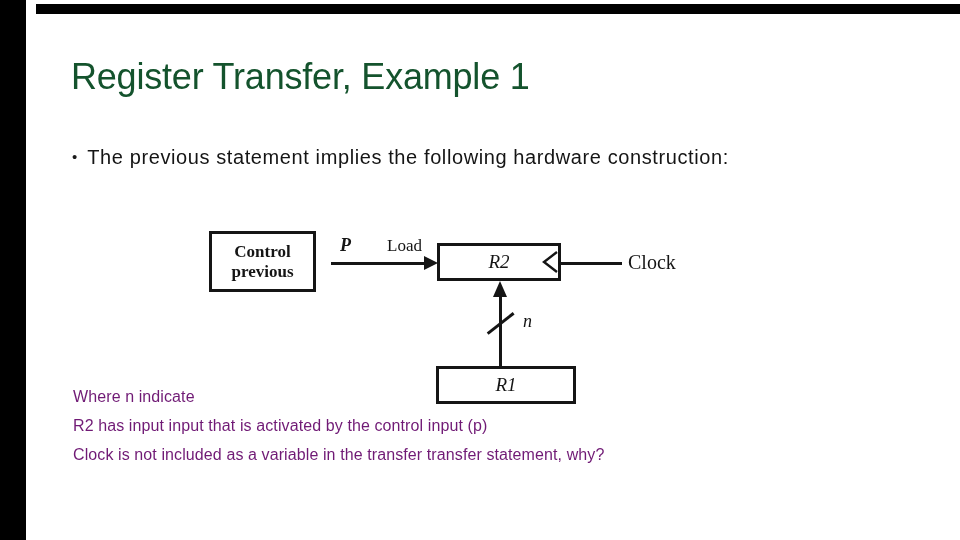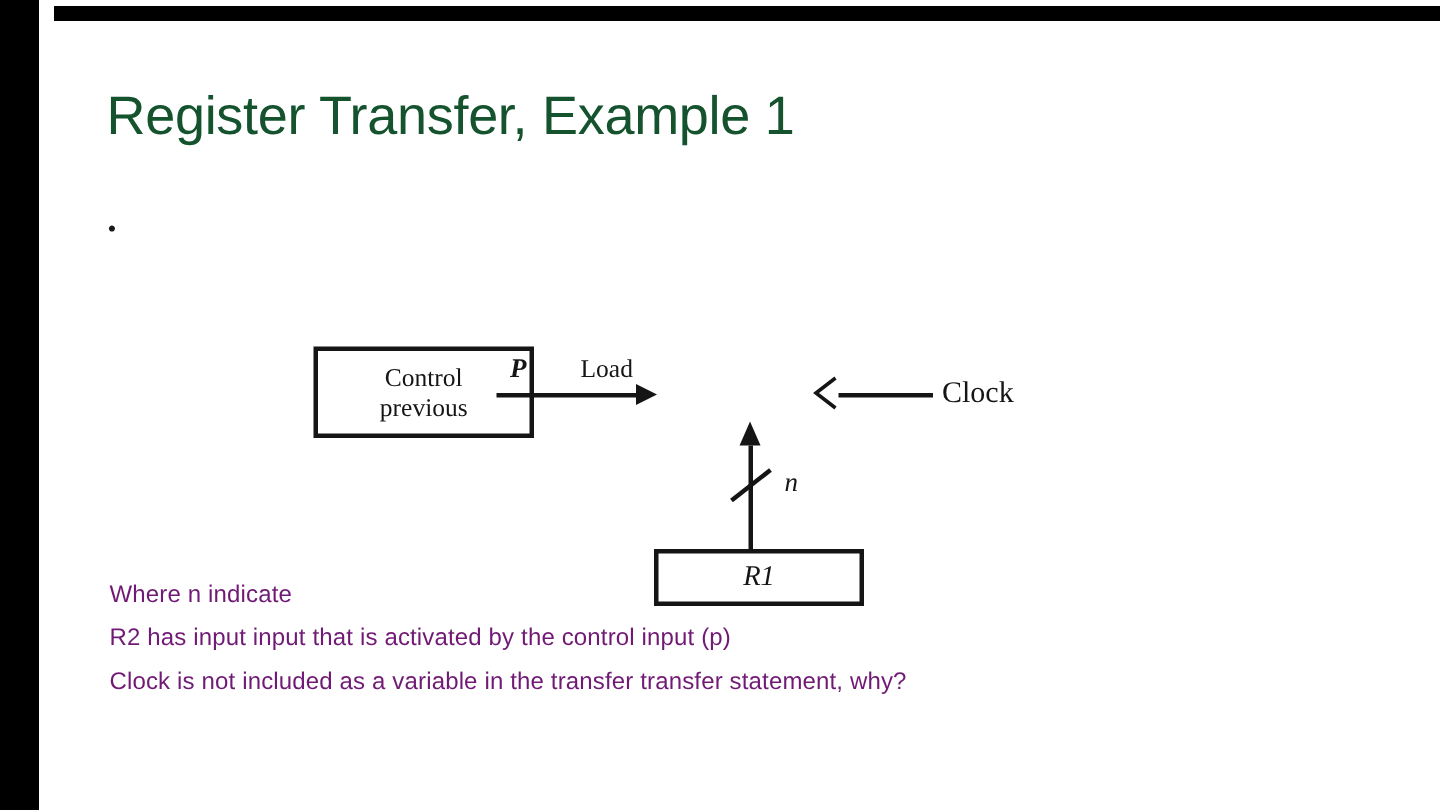--- a/index.html
+++ b/index.html
@@ -30,21 +30,21 @@
   #note-0{top:388px;}
   #note-1{top:417px;}
   #note-2{top:446px;}
   
   #diagram{left:203px;top:212px;width:487px;height:200px;background:#ffffff;z-index:2;}
   .dbox{
     position:absolute;border:3px solid #151515;background:#fff;box-sizing:border-box;
     display:flex;flex-direction:column;align-items:center;justify-content:center;
     font-family:"Liberation Serif",serif;color:#151515;
   }
-  #control-box{left:6px;top:19px;width:147px;height:61px;font-size:17px;line-height:20px;}
+  #control-box{left:6px;top:19px;width:107px;height:61px;font-size:17px;line-height:20px;font-weight:bold;}
   #r2-box{left:234px;top:31px;width:124px;height:38px;font-size:19px;}
   #r1-box{left:233px;top:154px;width:140px;height:38px;font-size:19px;}
   .reg-label{font-style:italic;}
   .wire{position:absolute;background:#151515;}
   #p-wire{left:128px;top:50px;width:96px;height:2.5px;}
   #load-arrowhead{
     position:absolute;left:221px;top:44px;width:0;height:0;
     border-top:7px solid transparent;border-bottom:7px solid transparent;
     border-left:14px solid #151515;
   }
@@ -72,38 +72,42 @@
 </head>
 <body>
 
 <div class="abs bar" id="left-bar" style="background: rgb(0, 0, 0);"></div>
 <div class="abs bar" id="top-bar" style="background: rgb(0, 0, 0);"></div>
 
 <div class="abs" id="title" style="color: #14532d;">Register Transfer, Example 1</div>
 
 <div class="abs" id="bullet-row">
   <span id="bullet-marker">•</span>
+  <span id="bullet-text">The previous statement implies the following hardware construction:</span>
 </div>
 
 <div class="abs note" id="note-0">Where n indicate</div>
 <div class="abs note" id="note-1">R2 has input input that is activated by the control input (p)</div>
 <div class="abs note" id="note-2">Clock is not included as a variable in the transfer transfer statement, why?</div>
 
 <div class="abs" id="diagram">
 
   <div class="dbox" id="control-box">
     <span>Control</span>
     <span>previous</span>
   </div>
 
   <span class="dlabel" id="p-label">P</span>
   <div class="wire" id="p-wire"></div>
   <div id="load-arrowhead"></div>
   <span class="dlabel" id="load-label">Load</span>
 
+  <div class="dbox" id="r2-box">
+    <span class="reg-label">R2</span>
+  </div>
 
   <svg id="clock-notch" width="20" height="28" viewBox="0 0 20 28">
     <polyline points="17,3 4,13 17,23" fill="none" stroke="#151515" stroke-width="2.4"></polyline>
   </svg>
   <div class="wire" id="clock-wire"></div>
   <span class="dlabel" id="clock-label">Clock</span>
 
   <div class="wire" id="bus-wire"></div>
   <div id="bus-arrowhead"></div>
   <div id="bus-slash"></div>

